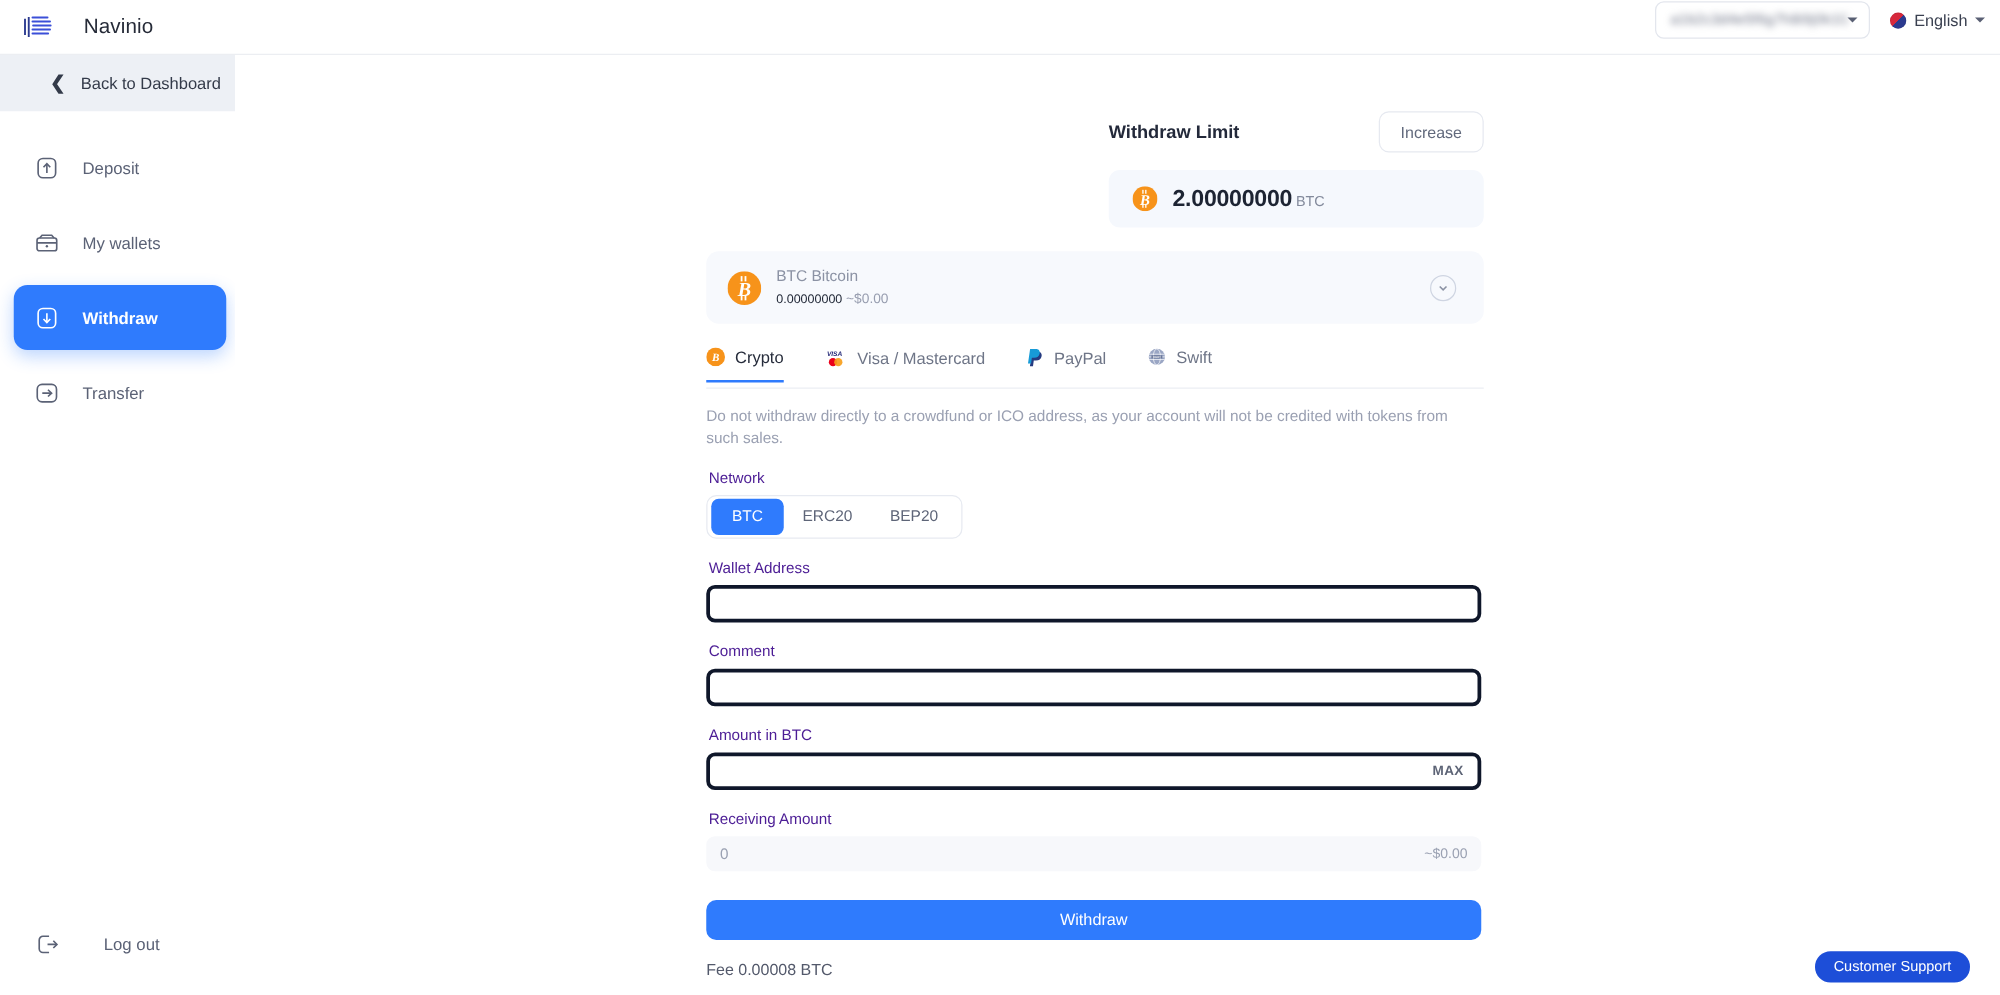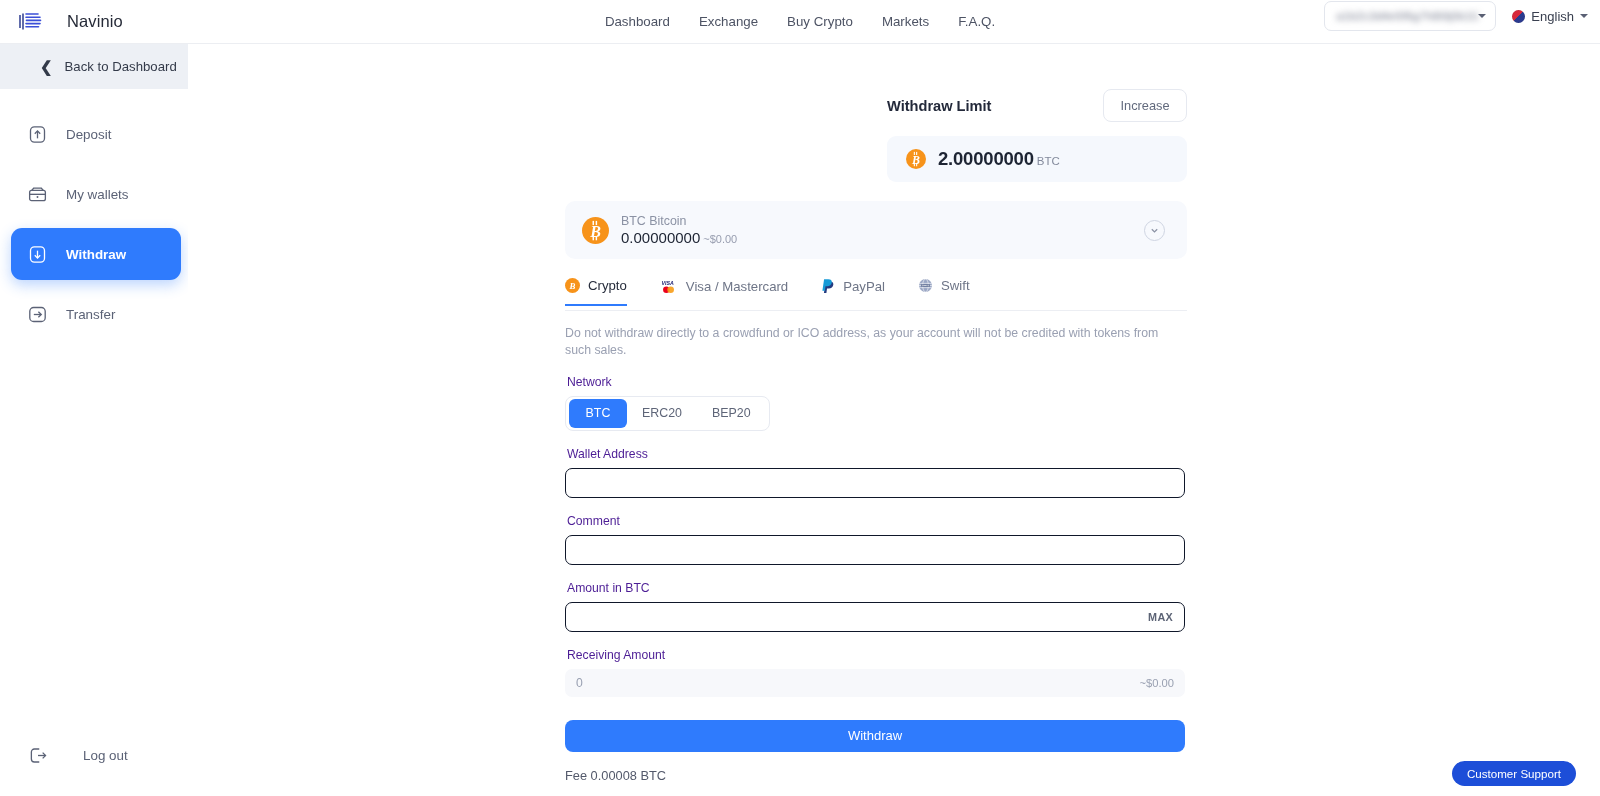--- a/index.html
+++ b/index.html
@@ -148,21 +148,21 @@
 
   
   .coin-box {
     margin-top: 19px; width: 622px; height: 58px;
     background: #f7f9fd; border-radius: 10px;
     display: flex; align-items: center; padding: 0 22px 0 17px;
     cursor: pointer;
   }
   .coin-texts { margin-left: 12px; flex: 1; }
   .coin-name { font-size: 12.4px; color: #8b92a4; line-height: 1.35; }
-  .coin-bal { font-size: 15px; color: #1d2433; }
+  .coin-bal { font-size: 10px; color: #1d2433; }
   .coin-usd { font-size: 11px; color: #979daf; margin-left: 3px; }
   .chev-circle {
     width: 21px; height: 21px; border-radius: 50%;
     border: 1px solid #cfd5e2;
     display: flex; align-items: center; justify-content: center;
     color: #8b92a4;
   }
 
   
   .tabs {
@@ -195,21 +195,21 @@
   .netbtn {
     height: 29px; min-width: 58px; padding: 0 15px;
     display: flex; align-items: center; justify-content: center;
     font-size: 12.4px; color: #5e6578; border-radius: 6px;
     cursor: pointer;
   }
   .netbtn.active { background: #2f7bfd; color: #fff; }
 
   .input-box {
     width: 620px; height: 30px;
-    border: 1px solid #0f172a; border-radius: 7px; background: #fff;
+    border: 3px solid #0f172a; border-radius: 7px; background: #fff;
     display: flex; align-items: center; padding: 0 11px;
     font-size: 12.5px; color: #2b3040;
   }
   .input-box input {
     flex: 1; border: none; outline: none; background: transparent;
     font-family: inherit; font-size: 12.5px; color: #2b3040;
     height: 100%;
   }
   .input-suffix { font-size: 10.8px; color: #5d6476; font-weight: bold; letter-spacing: .3px; }
   .readonly-box {
@@ -258,27 +258,20 @@
       </g>
       <path d="M9 3.4 L22.6 3.4 L24.6 13 L22.6 22.6 L9 22.6 L7 13 Z" fill="none" stroke="#ffffff" stroke-width="0"></path>
       <path d="M9.6 3.2 L22 3.2 L25 13 L22 22.8 L9.6 22.8" fill="none" stroke="#ffffff" stroke-width="2.4" opacity="0"></path>
       <g transform="rotate(-28 13 13)">
         <path d="M8.6 5.4 L19.4 5.4 L23 13 L19.4 20.6 L8.6 20.6 L5 13 Z" fill="none" stroke="#2b3a8f" stroke-width="1.2" opacity="0"></path>
       </g>
     </svg>
     <span class="brand-name">Navinio</span>
   </div>
 
-  <nav class="topnav">
-    <span class="topnav-item">Dashboard</span>
-    <span class="topnav-item">Exchange</span>
-    <span class="topnav-item">Buy Crypto</span>
-    <span class="topnav-item">Markets</span>
-    <span class="topnav-item">F.A.Q.</span>
-  </nav>
 
   <div class="topright">
     <div class="account-select">
       <span class="account-blur">a1b2c3d4e5f6g7h8i9j0k1l2</span>
       <span class="caret"></span>
     </div>
     <div class="lang">
       <span class="flag"></span>
       <span>English</span>
       <span class="caret"></span>

